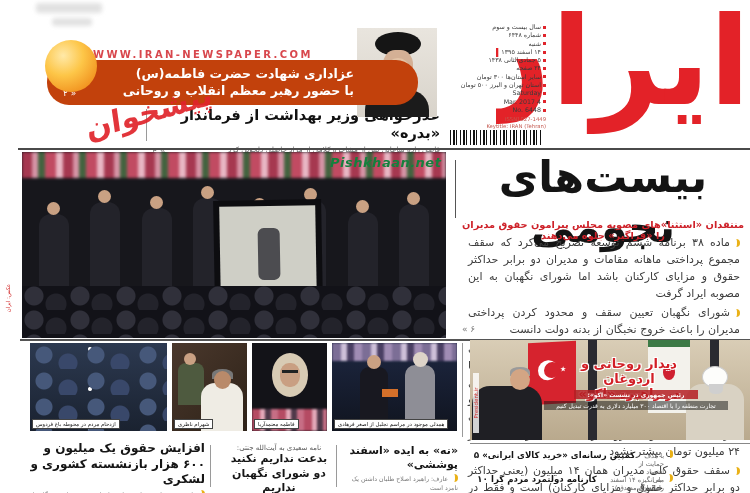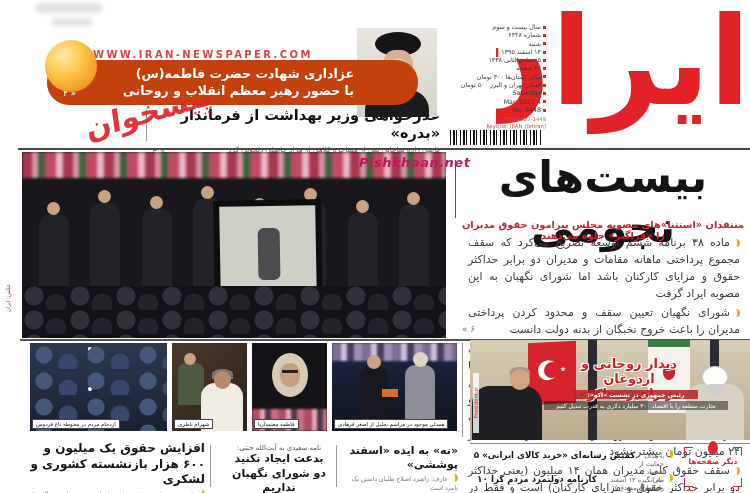--- a/index.html
+++ b/index.html
@@ -46,22 +46,22 @@
 
   
   .apology{position:absolute;left:148px;top:106px;width:292px;direction:rtl;text-align:right;}
   .apology .h{font-size:14.5px;font-weight:900;color:#111;line-height:18px;}
   .apology .s{font-size:7.3px;color:#6a6a6a;margin-top:3px;}
   .pgmark{font-size:9px;color:#777;}
 
   
   .stamp{position:absolute;left:84px;top:94px;z-index:6;color:#e0242b;font-weight:bold;font-size:30px;
          transform:rotate(-16deg) skewX(-8deg);opacity:.92;}
-  .site{position:absolute;left:330px;top:155px;z-index:6;color:#be185d;font-style:italic;
-        font-weight:900;font-size:13px;letter-spacing:.5px;margin-left:29px;}
+  .site{position:absolute;left:330px;top:155px;z-index:6;color:#15803d;font-style:italic;
+        font-weight:900;font-size:13px;letter-spacing:.5px;}
 
   
   .mainphoto{position:absolute;left:22px;top:152px;width:424px;height:186px;background:#17171c;overflow:hidden;}
   .flowers{position:absolute;left:0;top:0;width:100%;height:26px;filter:blur(1.5px);
     background:repeating-linear-gradient(90deg,#a63850 0 10px,#d694a6 10px 16px,#43633f 16px 23px,#c14b62 23px 34px,#e8b7c4 34px 41px);}
   .people{position:absolute;left:0;top:28px;width:100%;height:126px;display:flex;
           justify-content:space-around;align-items:flex-end;padding:0 6px;box-sizing:border-box;}
   .person{position:relative;width:30px;background:#23232a;border-radius:12px 12px 0 0;}
   .person::before{content:"";position:absolute;top:-12px;left:8px;width:13px;height:13px;border-radius:50%;background:#c9a183;}
   .frame{position:absolute;left:192px;top:48px;width:108px;height:104px;background:#0d0d10;
@@ -351,21 +351,21 @@
   <div class="hline" style="left:470px;top:443px;width:280px;height:1px;background:#888;"></div>
 
   <div class="retirees">
     <div class="h">افزایش حقوق یک میلیون و ۶۰۰ هزار بازنشسته کشوری و لشکری</div>
     <div class="s"><span class="tick"></span><span>با مصوبه مجلس، دولت مجاز به افزایش حقوق بازنشستگان با دریافتی کمتر از ۲ میلیون تومان شد</span></div>
 
   </div>
   <div class="vline" style="left:210px;top:445px;height:42px;"></div>
   <div class="jannati">
     <div class="k">نامه سعیدی به آیت‌الله جنتی:</div>
-    <div class="l">بدعت ایجاد نکنید</div>
+    <div class="l">بدعت نداریم نکنید</div>
     <div class="l">دو شورای نگهبان نداریم</div>
 
   </div>
   <div class="vline" style="left:336px;top:445px;height:42px;"></div>
   <div class="candidate">
     <div class="h">«نه» به ایده «اسفند پوششی»</div>
     <div class="s"><span class="tick"></span><span>عارف: راهبرد اصلاح طلبان داشتن یک نامزد است</span></div>
 
   </div>
 
@@ -375,22 +375,14 @@
     <span class="main">کمپین رسانه‌ای «خرید کالای ایرانی»</span>
     <span class="num">۵</span>
   </div>
   <div class="brief" style="top:474px;">
     <span class="tick"></span>
     <span class="lead">به انگیزه ۱۴ اسفند سالمرگ مصدق /</span>
     <span class="main">کارنامه دولتمرد مردم گرا</span>
     <span class="num">۱۰</span>
   </div>
 
-  <div class="morebox">
-    <span class="corner c-tl"></span>
-    <span class="corner c-tr"></span>
-    <span class="corner c-bl"></span>
-    <span class="corner c-br"></span>
-    <span class="tulip"></span>
-    <div class="t">دیگر صفحه‌ها</div>
-  </div>
 
 </div>
 
 </body></html>

